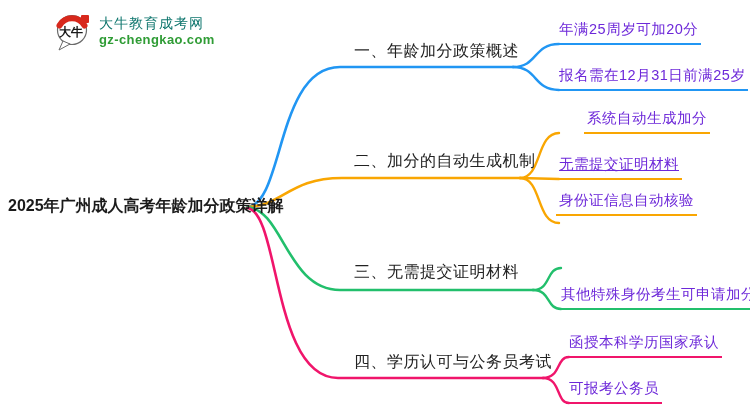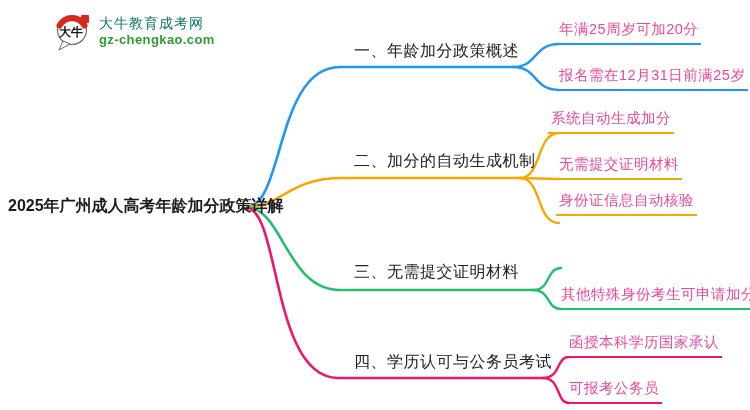--- a/index.html
+++ b/index.html
@@ -23,25 +23,25 @@
   }
 
   
   .branch-label{
     position:absolute;left:354px;font-size:16px;color:#222;white-space:nowrap;letter-spacing:.5px;
   }
   .bl-1{top:41px;} .bl-2{top:151px;} .bl-3{top:262px;} .bl-4{top:352px;}
 
   
   .leaf{
-    position:absolute;font-size:14.5px;color:#ec4899;white-space:nowrap;letter-spacing:.5px;
+    position:absolute;font-size:14.5px;color:#6d28d9;white-space:nowrap;letter-spacing:.5px;
     padding:0 3px 4px 3px;border-bottom:2px solid #8b5cf6;
   }
   .l-b1a{left:556px;top:20px;}  .l-b1b{left:556px;top:66px;}
-  .l-b2a{left:548px;top:109px;} .l-b2b{left:556px;top:155px;} .l-b2c{left:556px;top:191px;}
+  .l-b2a{left:584px;top:109px;} .l-b2b{left:556px;top:155px;} .l-b2c{left:556px;top:191px;}
   .l-b3a{left:558px;top:244px;} .l-b3b{left:558px;top:285px;}
   .l-b4a{left:566px;top:333px;} .l-b4b{left:566px;top:379px;}
 </style>
 </head>
 <body>
 
 <div class="stage">
 
   <svg class="wires" viewBox="0 0 750 410">
 
@@ -91,21 +91,21 @@
 
   <div class="branch-label bl-1">一、年龄加分政策概述</div>
   <div class="branch-label bl-2">二、加分的自动生成机制</div>
   <div class="branch-label bl-3">三、无需提交证明材料</div>
   <div class="branch-label bl-4">四、学历认可与公务员考试</div>
 
   <div class="leaf l-b1a" style="border-bottom-color: rgb(33, 150, 243);">年满25周岁可加20分</div>
   <div class="leaf l-b1b" style="border-bottom-color: rgb(33, 150, 243);">报名需在12月31日前满25岁</div>
 
   <div class="leaf l-b2a" style="border-bottom-color: rgb(249, 166, 2);">系统自动生成加分</div>
-  <div class="leaf l-b2b" style="border-bottom-color: rgb(249, 166, 2);">无需提交证明材料</div>
+  <div class="leaf l-b2b" style="border-bottom-color: rgb(249, 166, 2); text-decoration: underline;">无需提交证明材料</div>
   <div class="leaf l-b2c" style="border-bottom-color: rgb(249, 166, 2);">身份证信息自动核验</div>
 
   <div class="leaf l-b3b" style="border-bottom-color: rgb(34, 191, 108);">其他特殊身份考生可申请加分</div>
 
   <div class="leaf l-b4a" style="border-bottom-color: rgb(240, 21, 107);">函授本科学历国家承认</div>
   <div class="leaf l-b4b" style="border-bottom-color: rgb(240, 21, 107);">可报考公务员</div>
 
 </div>
 
 </body></html>

